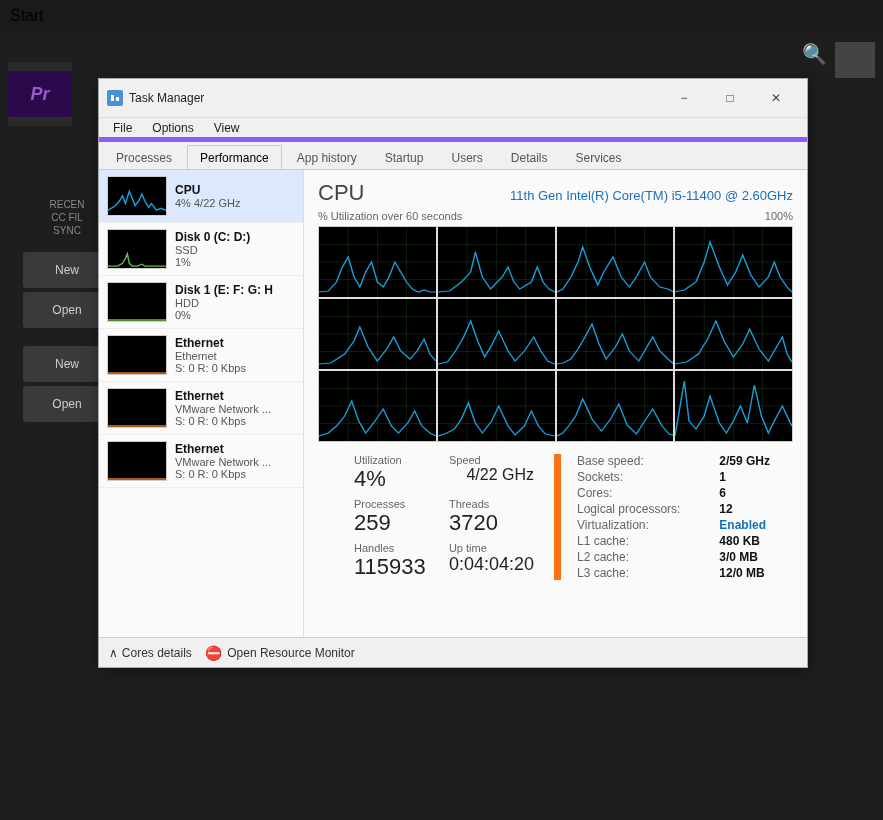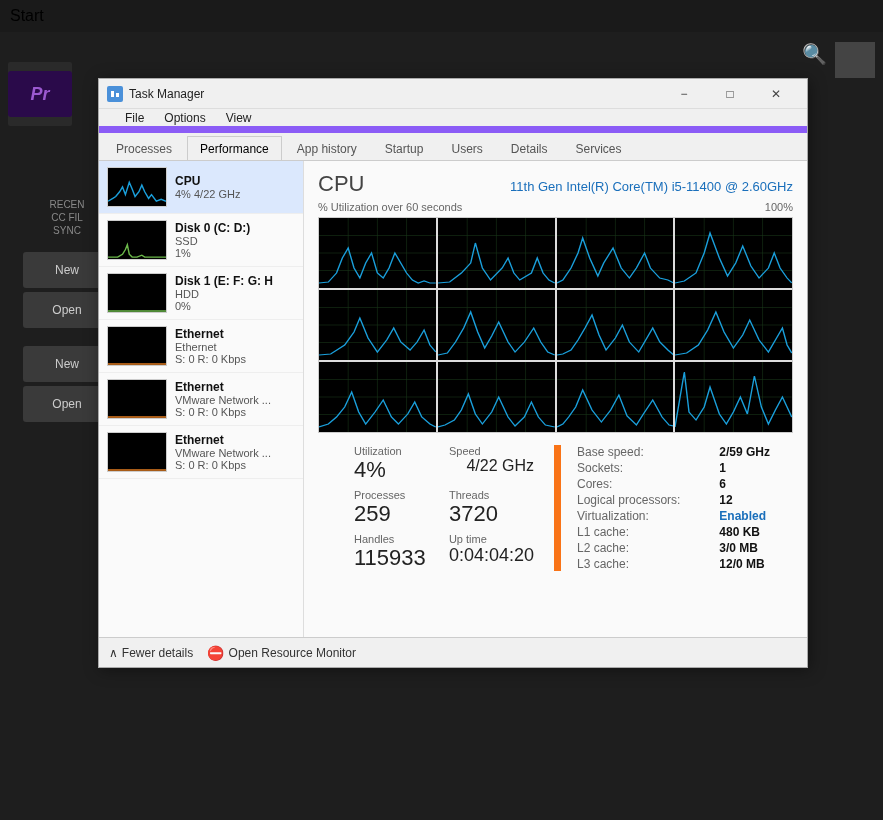--- a/index.html
+++ b/index.html
@@ -60,21 +60,21 @@
       height: 590px;
       background: #f0f0f0;
       border: 1px solid #aaa;
       box-shadow: 2px 2px 15px rgba(0,0,0,0.4);
       display: flex;
       flex-direction: column;
     }
 
     
     .title-bar {
-      height: 30px;
+      height: 39px;
       background: #f0f0f0;
       display: flex;
       align-items: center;
       padding: 0 8px;
       border-bottom: 1px solid #ddd;
       user-select: none;
     }
     .title-bar-icon {
       width: 16px;
       height: 16px;
@@ -105,23 +105,23 @@
       justify-content: center;
       font-size: 12px;
       color: #444;
     }
 
     
     .menu-bar {
       height: 24px;
       background: #f0f0f0;
       display: flex;
-      align-items: flex-start;
-      padding: 0 16px;
-      border-bottom: 7px solid #8b5cf6;
+      align-items: flex-end;
+      padding: 0 4px;
+      border-bottom: 5px solid #8b5cf6;
     }
     .menu-item {
       padding: 2px 10px;
       font-size: 12px;
       color: #222;
       cursor: pointer;
     }
 
     
     .tabs-bar {
@@ -687,21 +687,21 @@
           </div>
         </div>
       </div>
 
     </div>
   </div>
 
   <div class="footer">
     <div class="footer-item">
       <span>∧</span>
-      <span>Fewer details</span>
+      <span>Cores details</span>
     </div>
     <div class="footer-item">
       <span style="color:#c00;font-size:14px;">⛔</span>
       <span>Open Resource Monitor</span>
     </div>
   </div>
 
 </div>
 
 </body></html>

